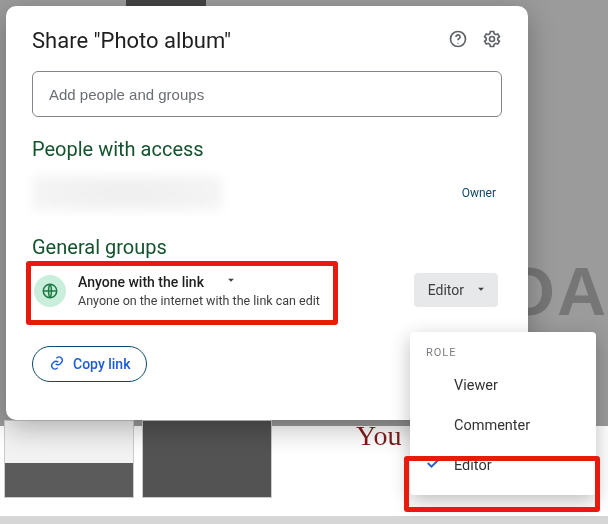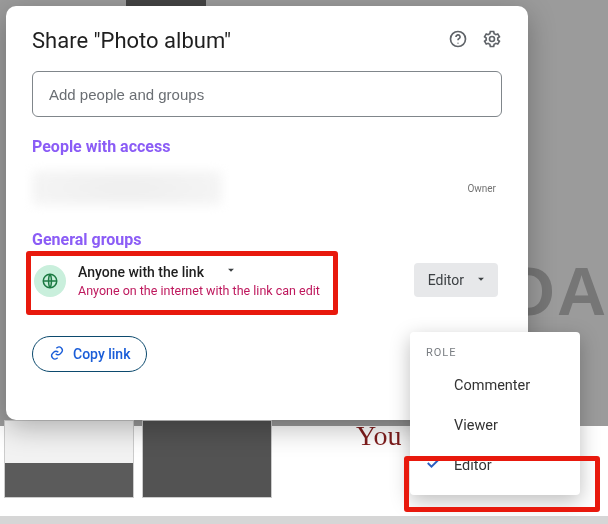--- a/index.html
+++ b/index.html
@@ -62,33 +62,33 @@
   .hdr-icons { display: flex; gap: 14px; color: #5f6368; }
   .hdr-icons svg { width: 20px; height: 20px; }
   .people-input {
     width: 100%; height: 46px;
     border: 1px solid #80868b; border-radius: 6px;
     padding: 12px 16px; font-size: 15px; color: #3c4043;
     outline: none;
   }
   .people-input::placeholder { color: #6a6e73; }
   .section-title {
-    font-size: 16px; color: #8b5cf6; margin-top: 20px; margin-bottom: 10px; font-weight: 700;
+    font-size: 20px; color: #14532d; margin-top: 20px; margin-bottom: 10px; font-weight: 400;
   }
   .owner-row {
     display: flex; align-items: center; justify-content: space-between;
     height: 44px;
   }
   .owner-blur {
     width: 190px; height: 36px;
     background: radial-gradient(#eee,#f7f7f7);
     filter: blur(5px);
     border-radius: 6px;
   }
-  .owner-label { font-size: 10px; color: #737373; padding-right: 6px; }
+  .owner-label { font-size: 12px; color: #0c4a6e; padding-right: 6px; }
   .general-row-wrap {
     margin-top: 6px;
     position: relative;
   }
   .red-box {
     position: absolute;
     border: 5px solid #e8190d;
     border-radius: 3px;
     pointer-events: none;
   }
@@ -99,21 +99,21 @@
   }
   .globe-circle {
     width: 32px; height: 32px; border-radius: 50%;
     background: #c9efdc; display:flex; align-items:center; justify-content:center;
     flex-shrink: 0; margin-top: 2px;
   }
   .globe-circle svg { width: 18px; height: 18px; }
   .link-texts { display:flex; flex-direction:column; }
   .link-title-row { display:flex; align-items:center; gap:20px; font-size:14px; color:#1f1f1f; font-weight:500; }
   .link-title-row svg { width:14px; height:14px; }
-  .link-sub { font-size: 12.5px; color: #be185d; margin-top: 3px; }
+  .link-sub { font-size: 12.5px; color: #404040; margin-top: 3px; }
   .role-pill {
     position: absolute;
     right: 4px; top: 4px;
     height: 34px;
     background: #e7e8ea;
     border-radius: 4px;
     padding: 0 10px 0 14px;
     display: flex; align-items: center; gap: 10px;
     font-size: 14px; color: #3c4043;
     cursor: pointer;
@@ -124,21 +124,21 @@
     display: inline-flex; align-items: center; gap: 8px;
     border: 1px solid #0c4a6e; border-radius: 20px;
     height: 36px; padding: 0 16px;
     color: #1a5dd8; font-size: 14px; font-weight: 500;
     cursor: pointer;
   }
   .copy-link svg { width: 16px; height: 16px; }
   .dropdown {
     position: absolute;
     left: 410px; top: 332px;
-    width: 170px;
+    width: 186px;
     background: #fff;
     border-radius: 4px;
     box-shadow: 0 6px 20px rgba(0,0,0,0.26);
     padding: 10px 0 10px 0;
   }
   .dd-label {
     font-size: 11px; letter-spacing: 1px; color: #7a7e83;
     padding: 4px 16px 6px 16px;
   }
   .dd-item {
@@ -233,24 +233,24 @@
           <path d="M14 11a5 5 0 0 0-7 0l-2 2a5 5 0 0 0 7 7l1-1"></path>
         </svg>
     </span>
     <span>Copy link</span>
   </div>
 </div>
 
 <div class="dropdown">
   <div class="dd-label">ROLE</div>
   <div class="dd-item">
+    <span>Viewer</span>
+  </div>
+  <div class="dd-item">
     <span>Commenter</span>
-  </div>
-  <div class="dd-item">
-    <span>Viewer</span>
   </div>
   <div class="dd-item">
     <span class="check">
       <svg viewBox="0 0 24 24" fill="none" stroke="#2b5fc1" stroke-width="2.5">
           <path d="M5 12l5 5L20 7"></path>
         </svg>
     </span>
     <span>Editor</span>
   </div>
 </div>

